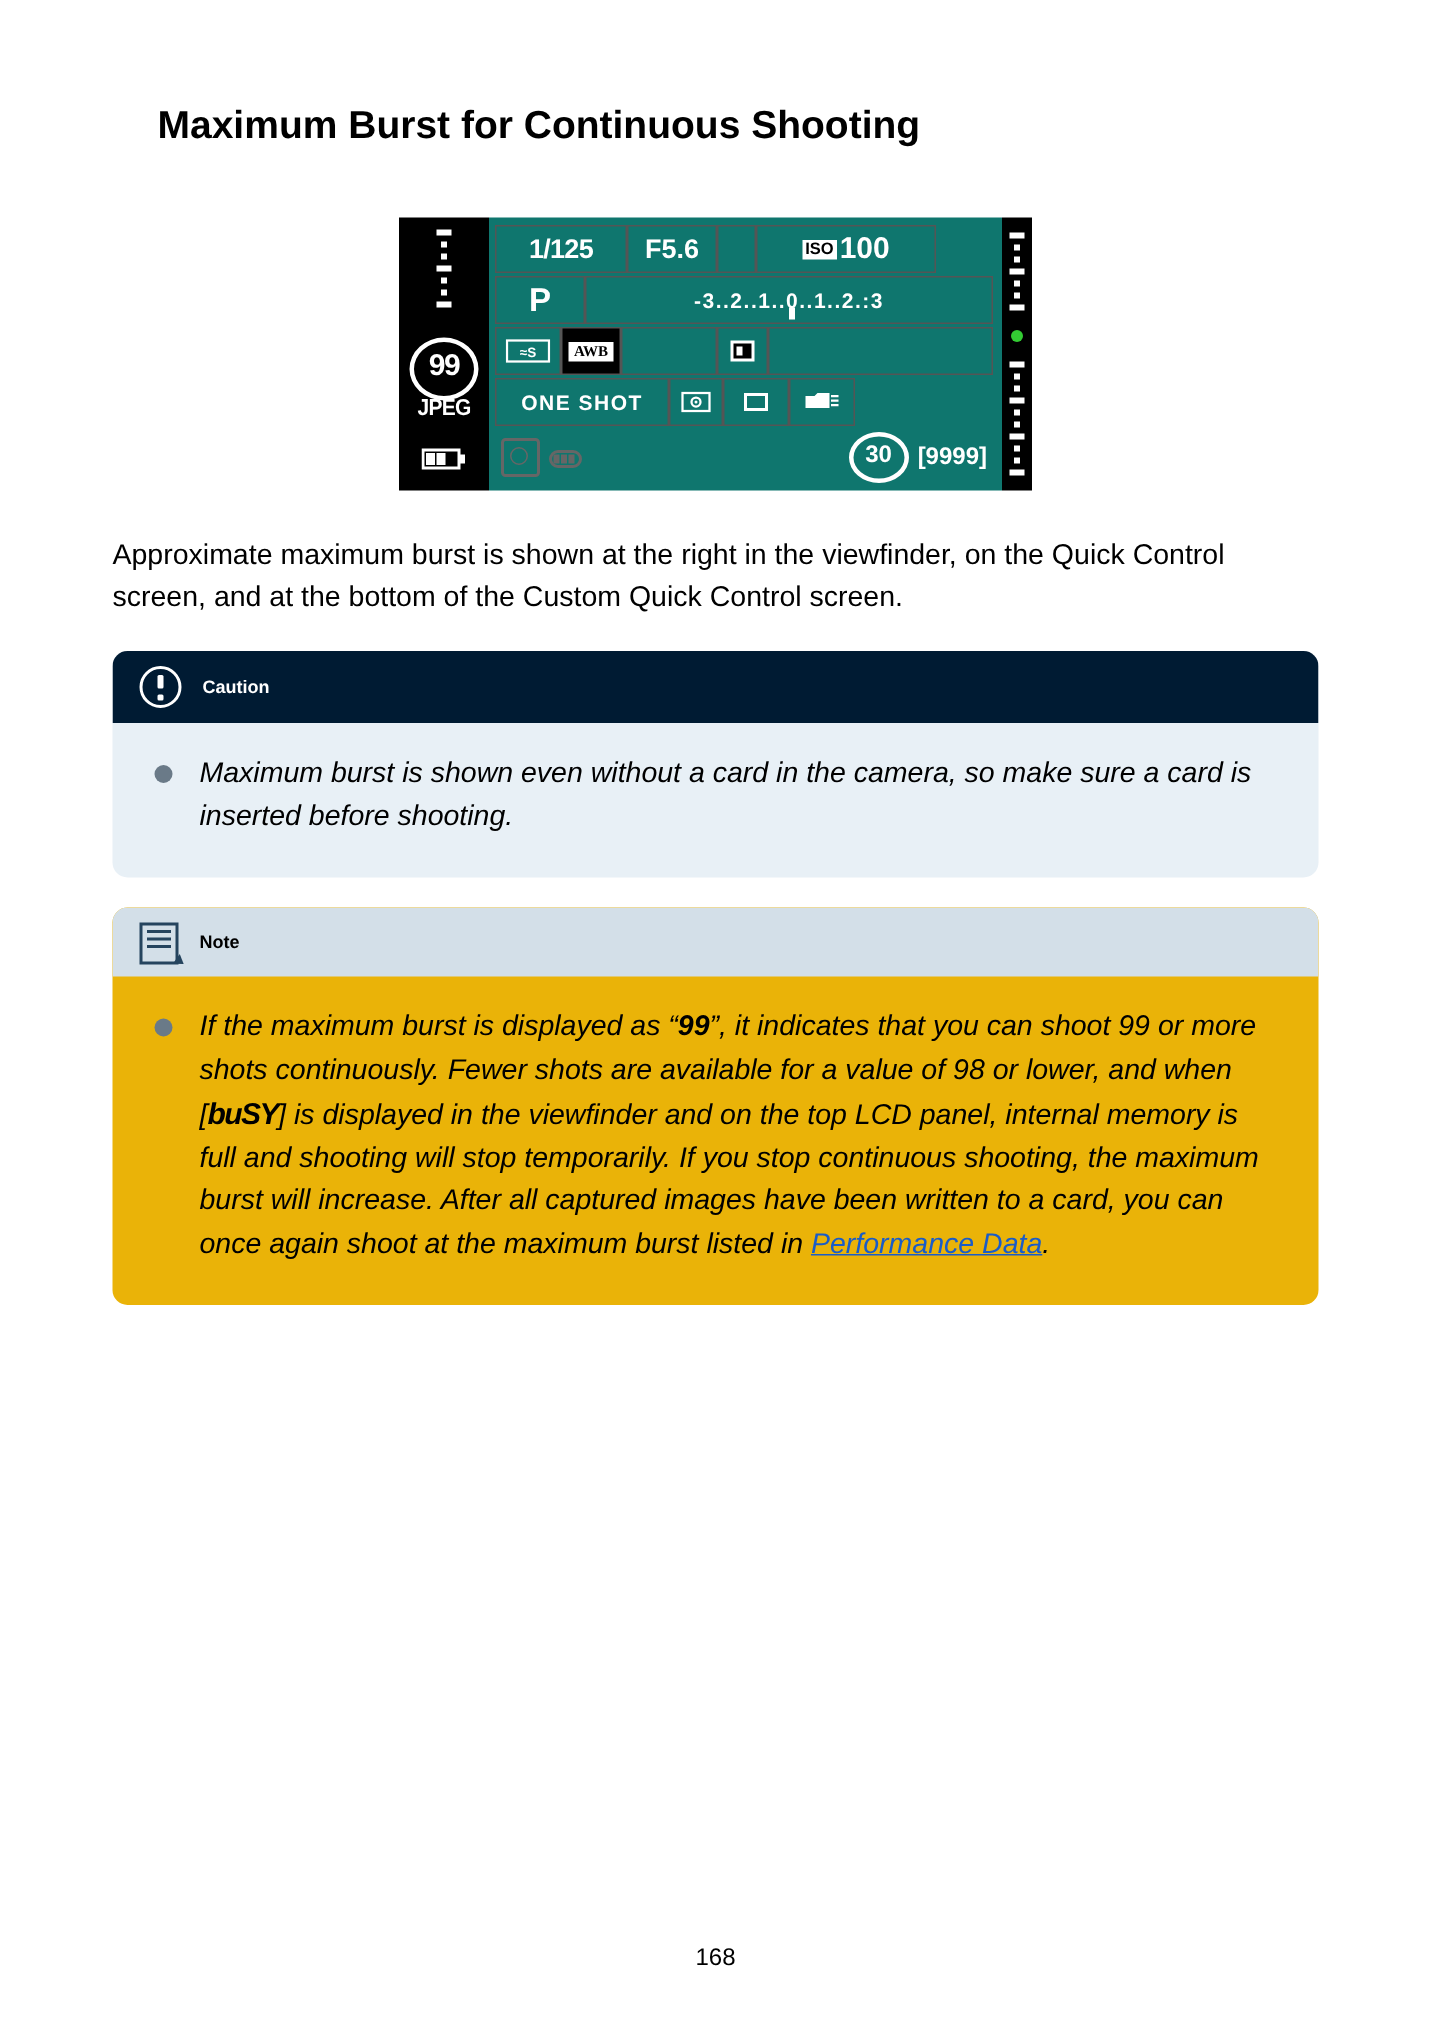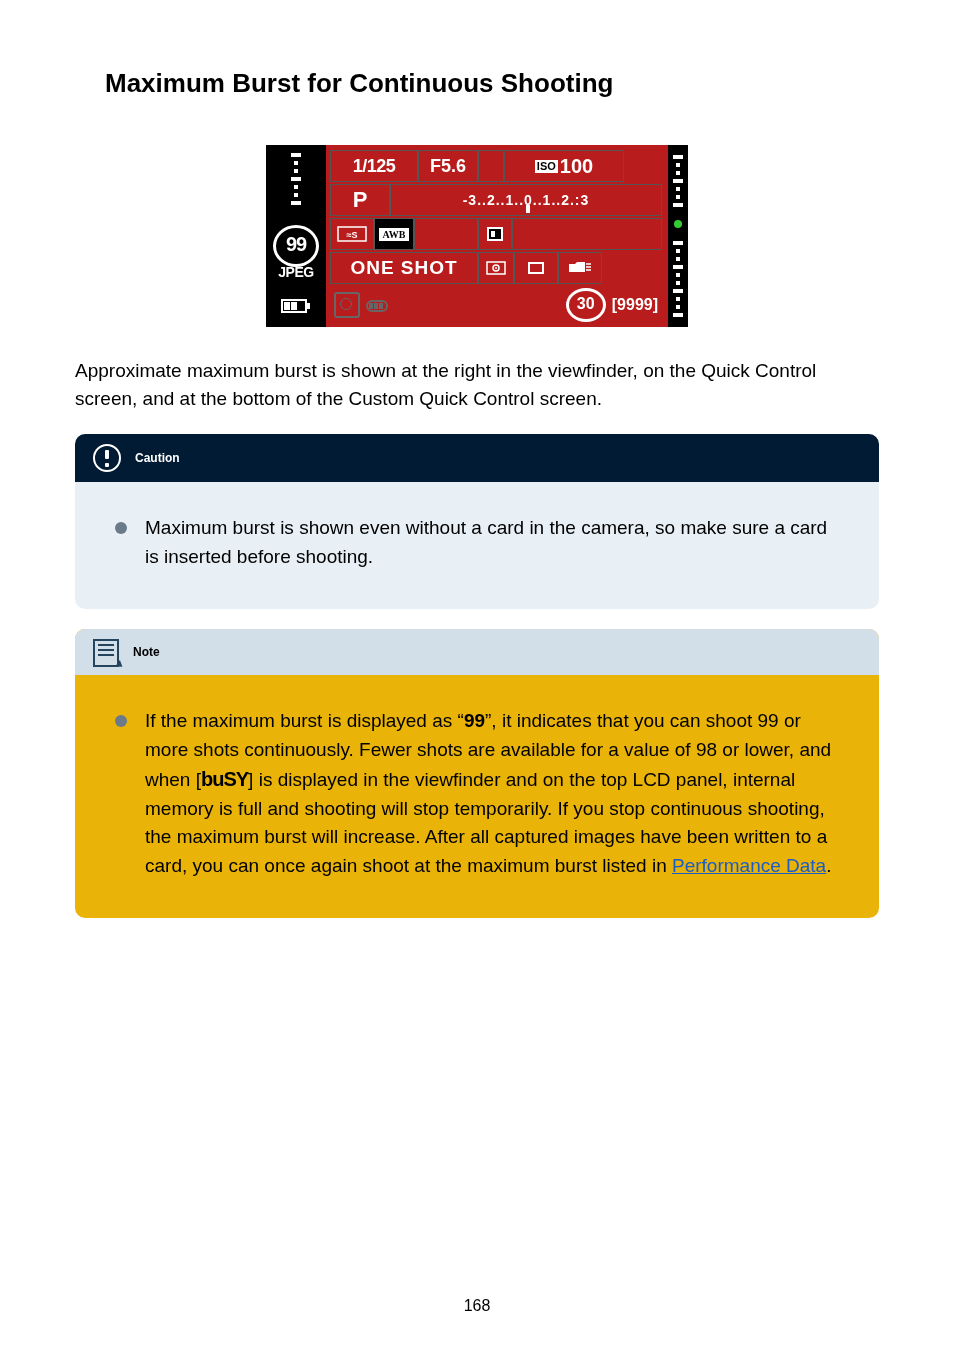--- a/index.html
+++ b/index.html
@@ -99,21 +99,21 @@
   }
   .vf-battery {
     color: #fff;
     font-size: 18px;
     transform: rotate(0deg);
     margin-bottom: 4px;
   }
   .vf-battery svg { display:block; }
 
   .qc-screen {
-    background: #b91c1c;
+    background: #0f766e;
     width: 332px;
     display: flex;
     flex-direction: column;
     padding: 4px 6px 4px 4px;
     gap: 0;
   }
   .qc-row {
     display: flex;
     align-items: center;
     height: 34px;
@@ -162,21 +162,21 @@
     left: 50%;
     width: 4px;
     height: 8px;
     background: #fff;
   }
   .r3c1 { width: 44px; font-size: 12px; }
   .r3c2 { width: 40px; font-size: 11px; background: #fff; color: #000; }
   .r3c3 { width: 64px; }
   .r3c4 { width: 34px; }
   .r3c5 { flex:1; }
-  .r4c1 { width: 148px; font-size: 19px; letter-spacing: 1px; }
+  .r4c1 { width: 116px; font-size: 14px; letter-spacing: 1px; }
   .r4c2 { width: 36px; }
   .r4c3 { width: 44px; }
   .r4c4 { width: 44px; }
   .r5 {
     display: flex;
     align-items: center;
     height: 36px;
     gap: 6px;
     padding: 2px 4px 0 4px;
   }
@@ -269,22 +269,23 @@
   }
   .callout-title {
     font-weight: bold;
     font-size: 12px;
   }
   .callout-body {
     padding: 16px 24px 22px 24px;
   }
   .callout-body ul {
     list-style: none;
-    margin: 16px;
+    margin: 4px;
     padding: 0;
+    font-style: italic;
   }
   .callout-body li {
     position: relative;
     padding-left: 30px;
     font-size: 19px;
     line-height: 1.5;
   }
   .callout-body li::before {
     content: "";
     position: absolute;

